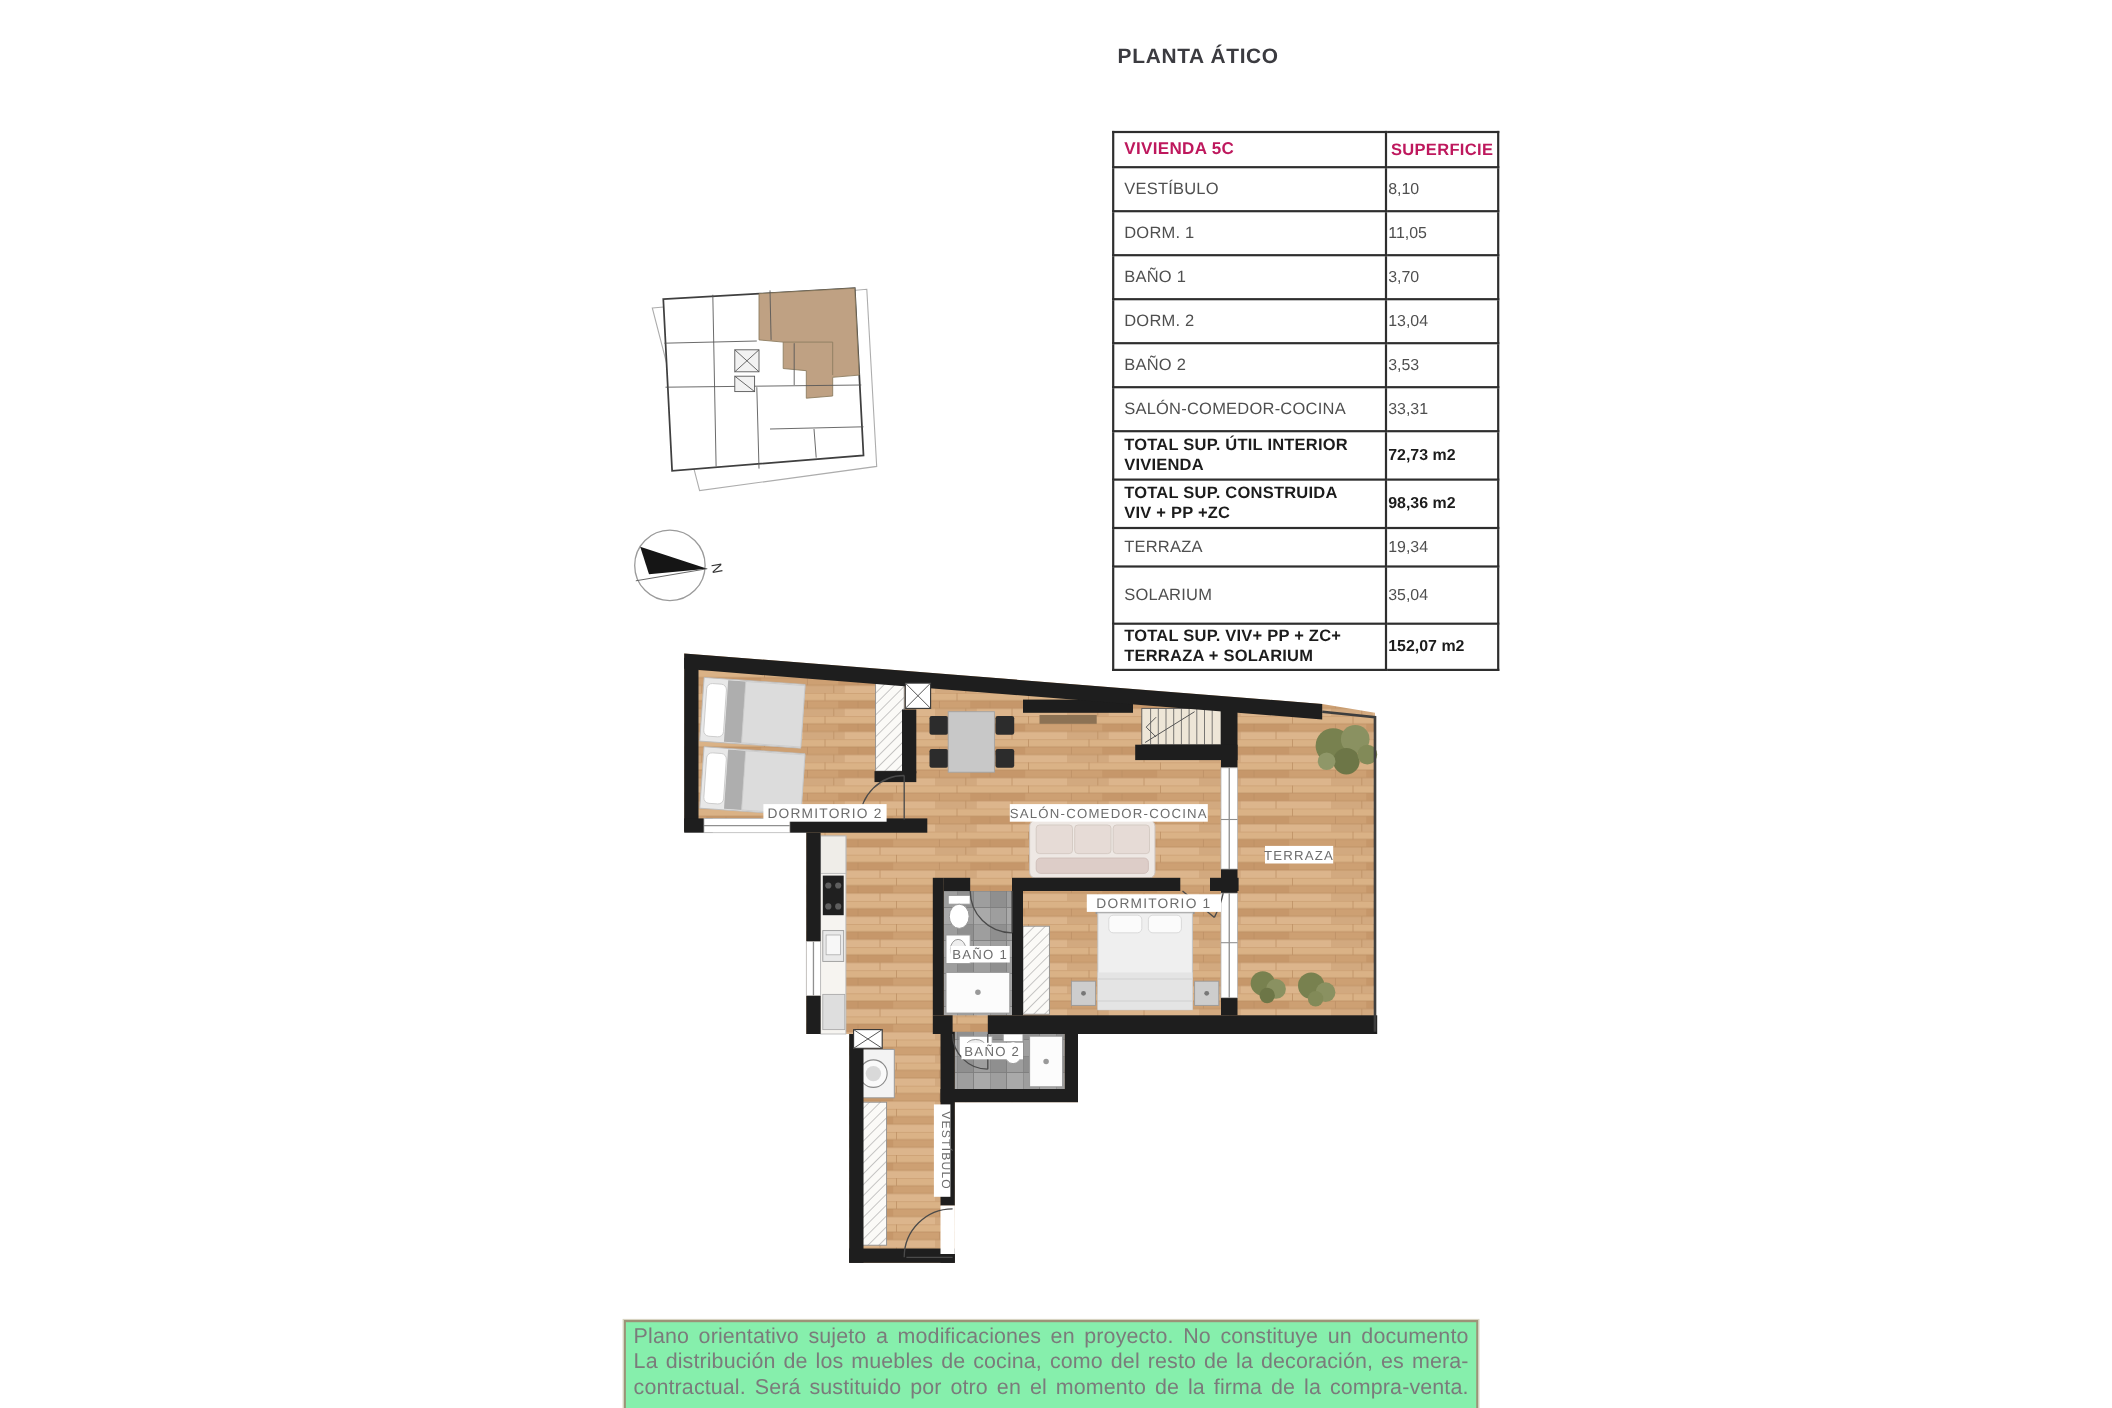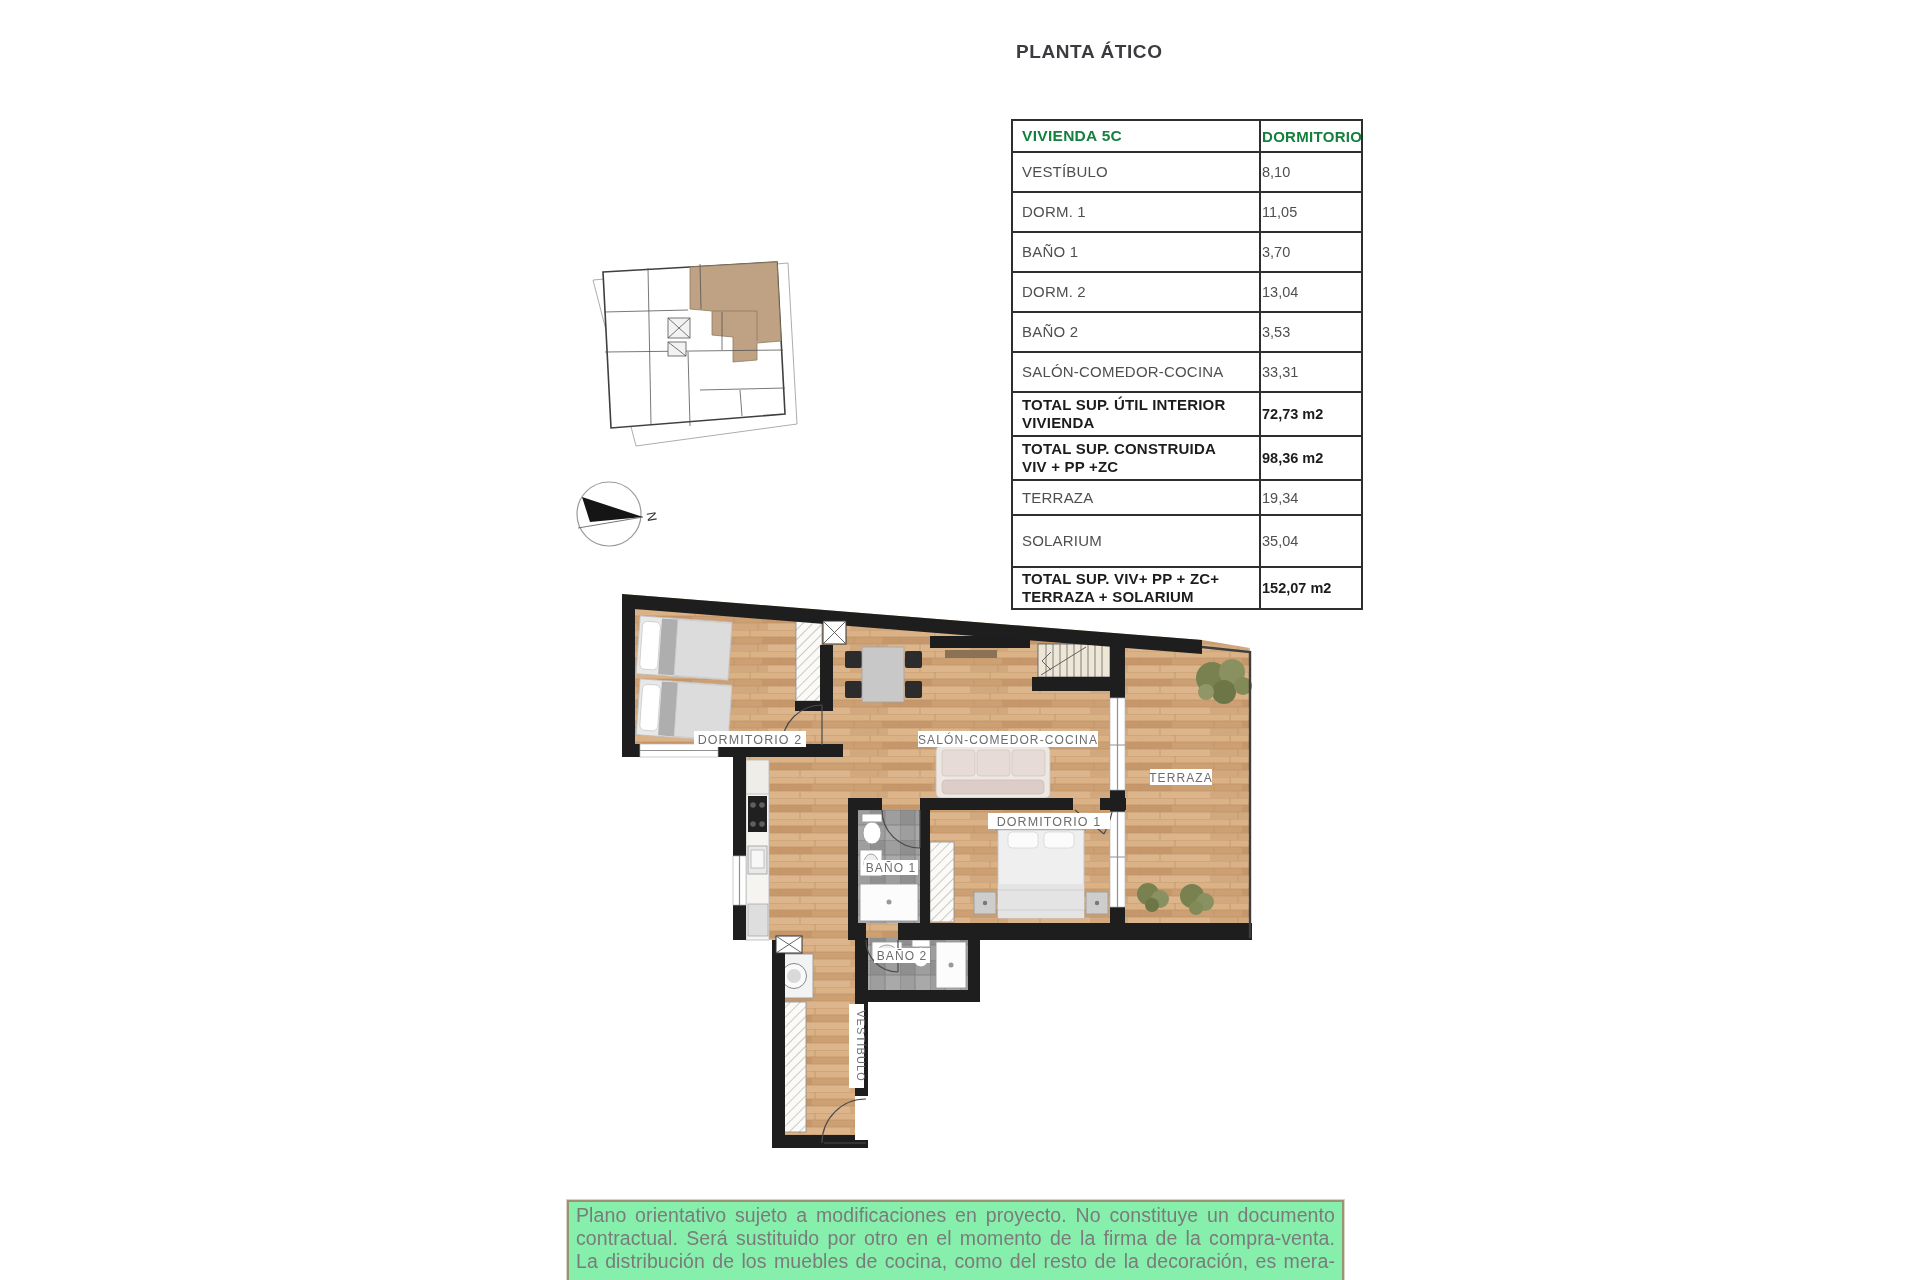--- a/index.html
+++ b/index.html
@@ -6,21 +6,21 @@
   body{width:1920px;height:1280px;position:relative;font-family:"Liberation Sans",sans-serif;}
   .page{position:absolute;inset:0;background:#ffffff;overflow:hidden;}
 
   .title{position:absolute;left:1016px;top:41px;font-size:19px;font-weight:bold;
          letter-spacing:.6px;color:#3b3b40;}
 
   table.surf{position:absolute;left:1011px;top:119px;width:350px;border-collapse:collapse;
              table-layout:fixed;background:#fff;}
   .surf td,.surf th{border:2px solid #2e2e2e;overflow:hidden;}
   .surf col.c1{width:248px}.surf col.c2{width:102px}
-  .surf th{font-size:15.5px;color:#15803d;letter-spacing:.3px;}
+  .surf th{font-size:15.5px;color:#be185d;letter-spacing:.3px;}
   .surf th.hl{text-align:left;padding-left:9px;}
   .surf th.hv{text-align:center;font-size:15px;}
   .surf td.lbl{padding-left:9px;font-size:15px;color:#4f4f4f;letter-spacing:.2px;
                white-space:pre-line;line-height:1.2;}
   .surf td.val{text-align:left;font-size:14.5px;color:#4f4f4f;}
   .surf tr.tot td{font-weight:bold;color:#1c1c1c;}
   .h32{height:32px}.h40{height:40px}.h44{height:44px}.h35{height:35px}.h36{height:52px}.h42{height:42px}
 
   .keyplan,.compass,.plan{position:absolute;}
   .keyplan{left:585px;top:250px;}
@@ -64,21 +64,21 @@
   </svg>
 
   <table class="surf">
     <colgroup>
         <col class="c1">
         <col class="c2">
       </colgroup>
     <tbody>
         <tr class="h32">
       <th class="hl">VIVIENDA 5C</th>
-      <th class="hv">DORMITORIO</th>
+      <th class="hv">SUPERFICIE</th>
     </tr>
     <tr class="h40">
           <td class="lbl">VESTÍBULO</td>
           <td class="val">8,10</td>
         </tr>
     <tr class="h40">
           <td class="lbl">DORM. 1</td>
           <td class="val">11,05</td>
         </tr>
     <tr class="h40">
@@ -337,17 +337,17 @@
       <text class="plabel" x="891" y="872" font-size="12">BAÑO 1</text>
       <rect x="874" y="948" width="56" height="15" fill="#fff"></rect>
       <text class="plabel" x="902" y="960" font-size="12">BAÑO 2</text>
       <rect x="849" y="1004" width="15" height="84" fill="#fff"></rect>
       <text class="plabel" x="856.5" y="1046" font-size="11" transform="rotate(90 856.5 1046)">VESTÍBULO</text>
     </g>
   </svg>
 
   <div class="disclaimer">
     <div class="j">Plano orientativo sujeto a modificaciones en proyecto. No constituye un documento</div>
+    <div class="j">La distribución de los muebles de cocina, como del resto de la decoración, es mera-</div>
     <div class="j">contractual. Será sustituido por otro en el momento de la firma de la compra-venta.</div>
-    <div class="j">La distribución de los muebles de cocina, como del resto de la decoración, es mera-</div>
   </div>
 
 </div>
 
 </body></html>

